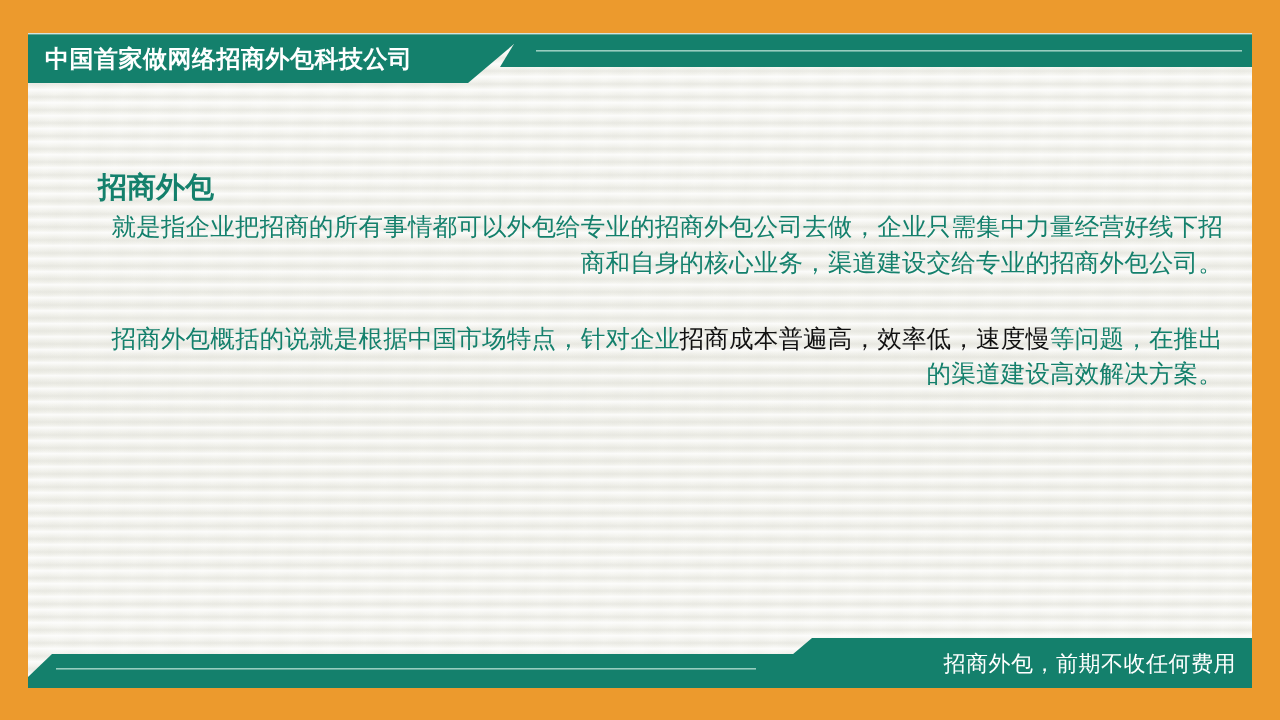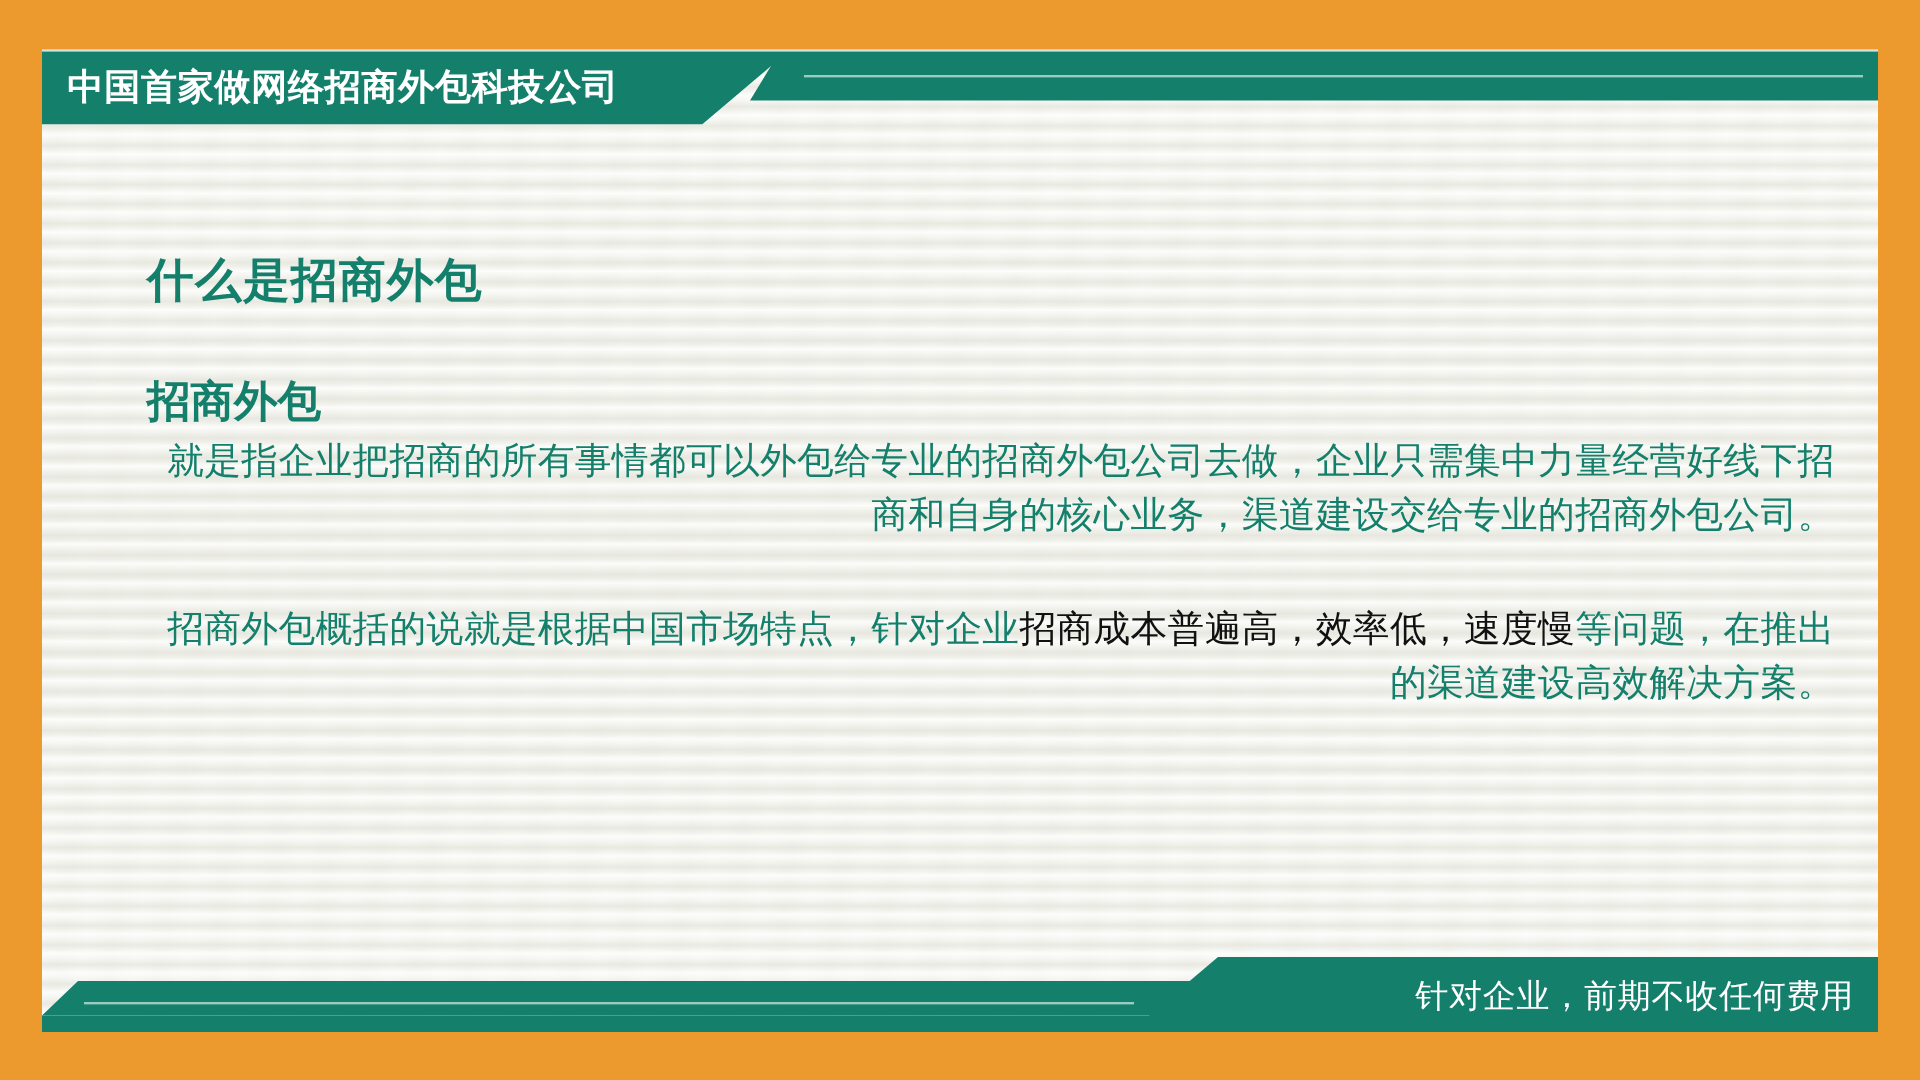--- a/index.html
+++ b/index.html
@@ -147,21 +147,20 @@
       <rect x="508" y="17" width="706" height="1.6" fill="#9fd1c4" opacity="0.95"></rect>
 
       <rect x="0" y="0" width="1224" height="1.4" fill="#f6f6f2" opacity="0.85"></rect>
     </svg>
   </div>
 
   <div class="header-title">中国首家做网络招商外包科技公司</div>
 
   <div class="content">
 
-    <h1 class="page-title">什么是招商外包</h1>
 
     <div class="lead">招商外包</div>
 
     <p class="para">就是指企业把招商的所有事情都可以外包给专业的招商外包公司去做，企业只需集中力量经营好线下招商和自身的核心业务，渠道建设交给专业的招商外包公司。</p>
 
     <p class="para second">
       <span>招商外包概括的说就是根据中国市场特点，针对企业</span><span class="hl-dark">招商成本普遍高，效率低，速度慢</span><span>等问题，在推出的渠道建设高效解决方案。</span>
     </p>
   </div>
 
@@ -169,15 +168,15 @@
     <svg width="1224" height="50" viewBox="0 0 1224 50" xmlns="http://www.w3.org/2000/svg">
 
       <polygon points="784,0 1224,0 1224,50 0,50 0,39 738,39" fill="#14806c"></polygon>
 
       <polygon points="24,16 784,16 784,39 0,39" fill="#14806c"></polygon>
 
       <rect x="28" y="30" width="700" height="1.6" fill="#9fd1c4" opacity="0.95"></rect>
     </svg>
   </div>
 
-  <div class="footer-text">针对企业，前期不收任何费用</div>
+  <div class="footer-text">招商外包，前期不收任何费用</div>
 
 </div>
 
 </body></html>

